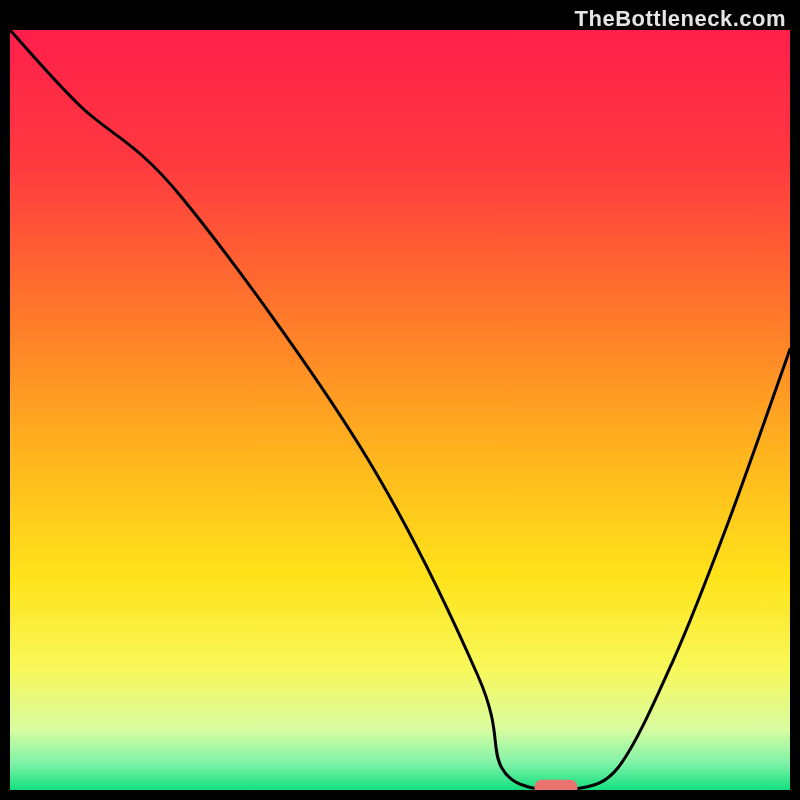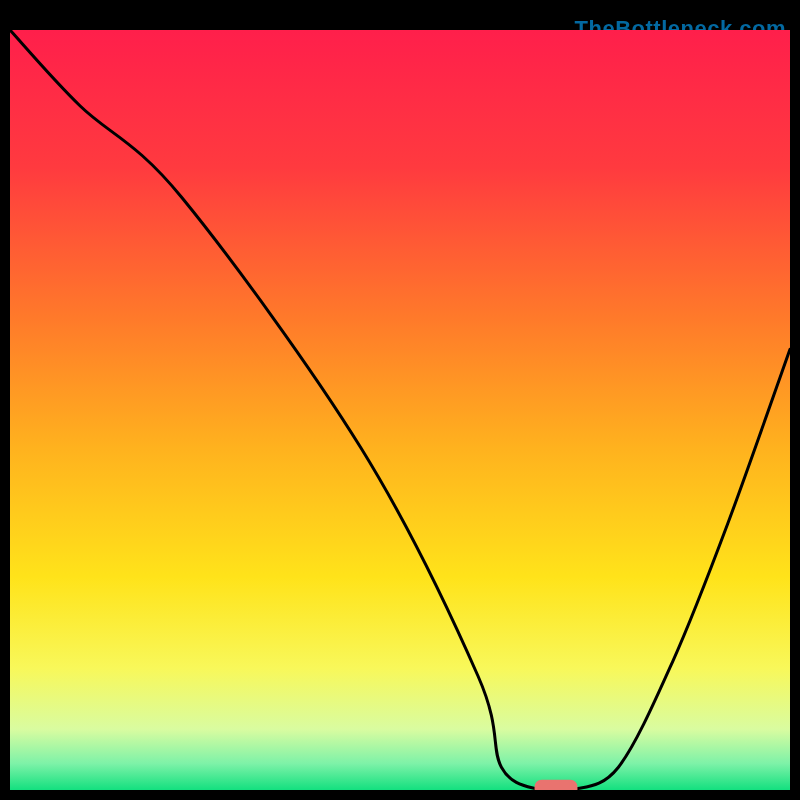--- a/index.html
+++ b/index.html
@@ -20,26 +20,26 @@
   }
   .plot-area {
     position: absolute;
     left: 0;
     top: 0;
     width: 780px;
     height: 760px;
   }
   .watermark {
     position: absolute;
-    top: 16px;
+    top: 6px;
     right: 14px;
     font-family: Arial, Helvetica, sans-serif;
     font-size: 22px;
     font-weight: 600;
-    color: #0369a1;
+    color: #e5e5e5;
     letter-spacing: 0.5px;
   }
   svg {
     display: block;
   }
 </style>
 </head>
 <body>
 
 <div class="watermark">TheBottleneck.com</div>

